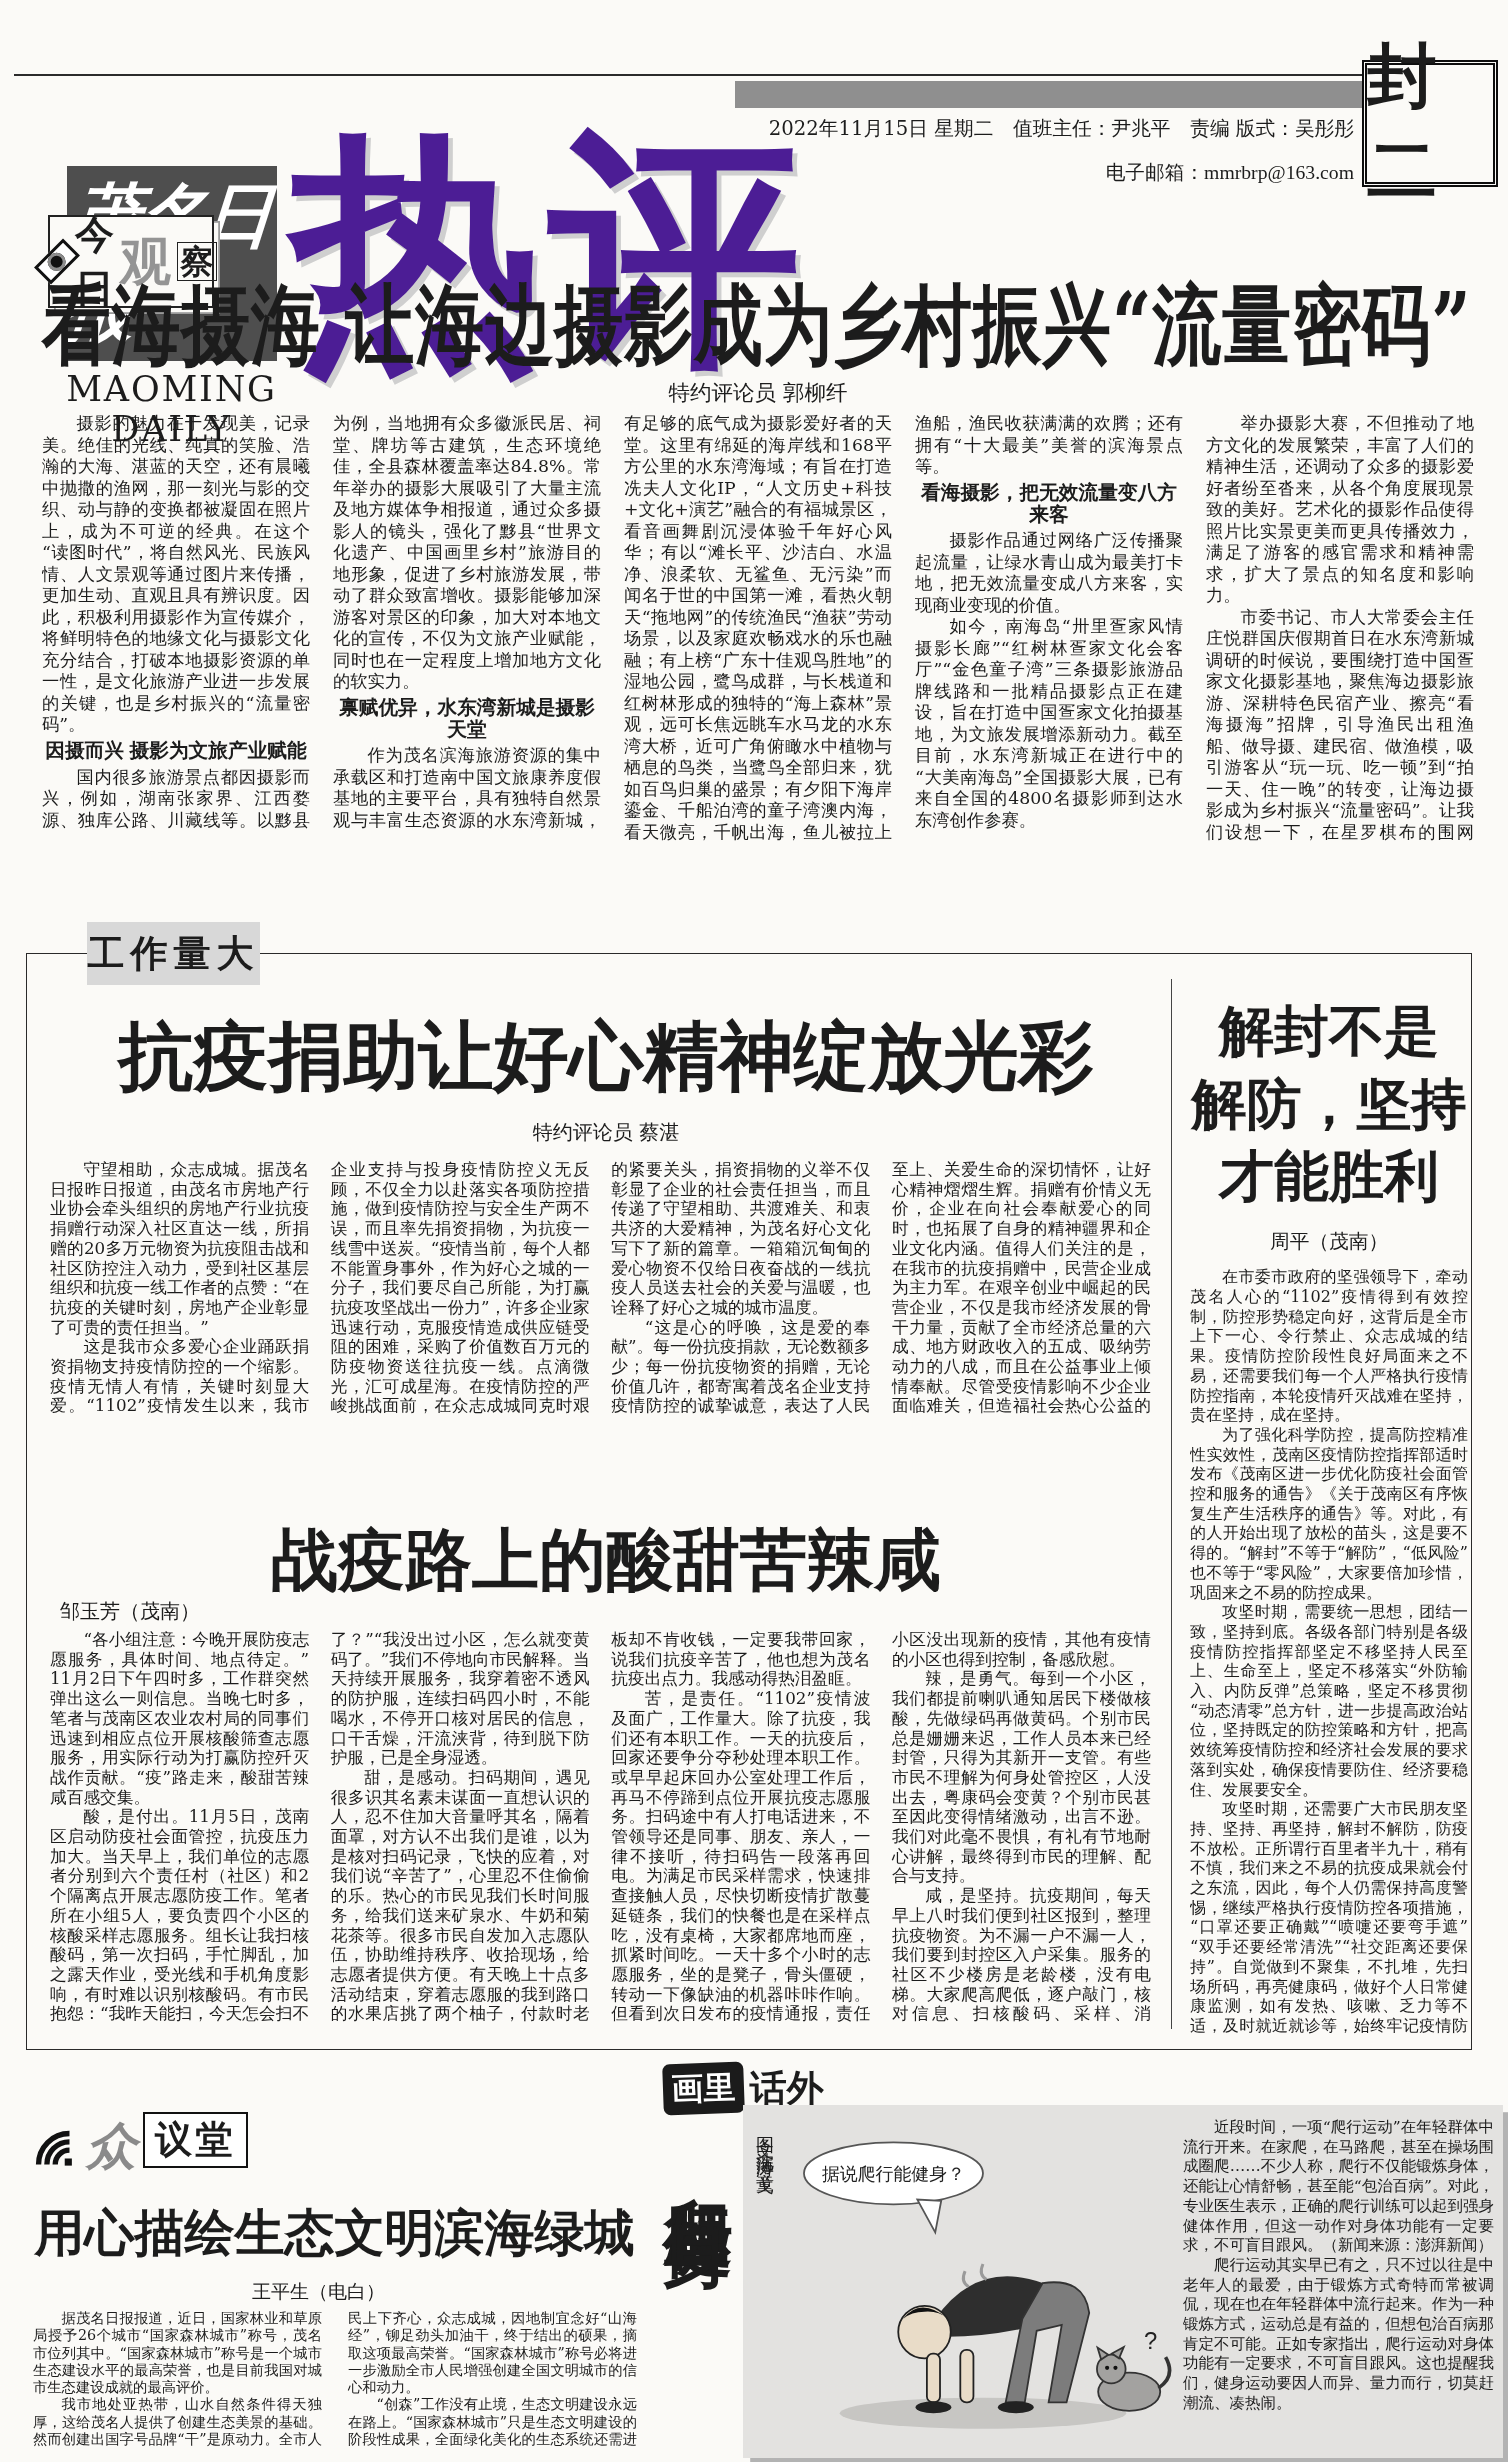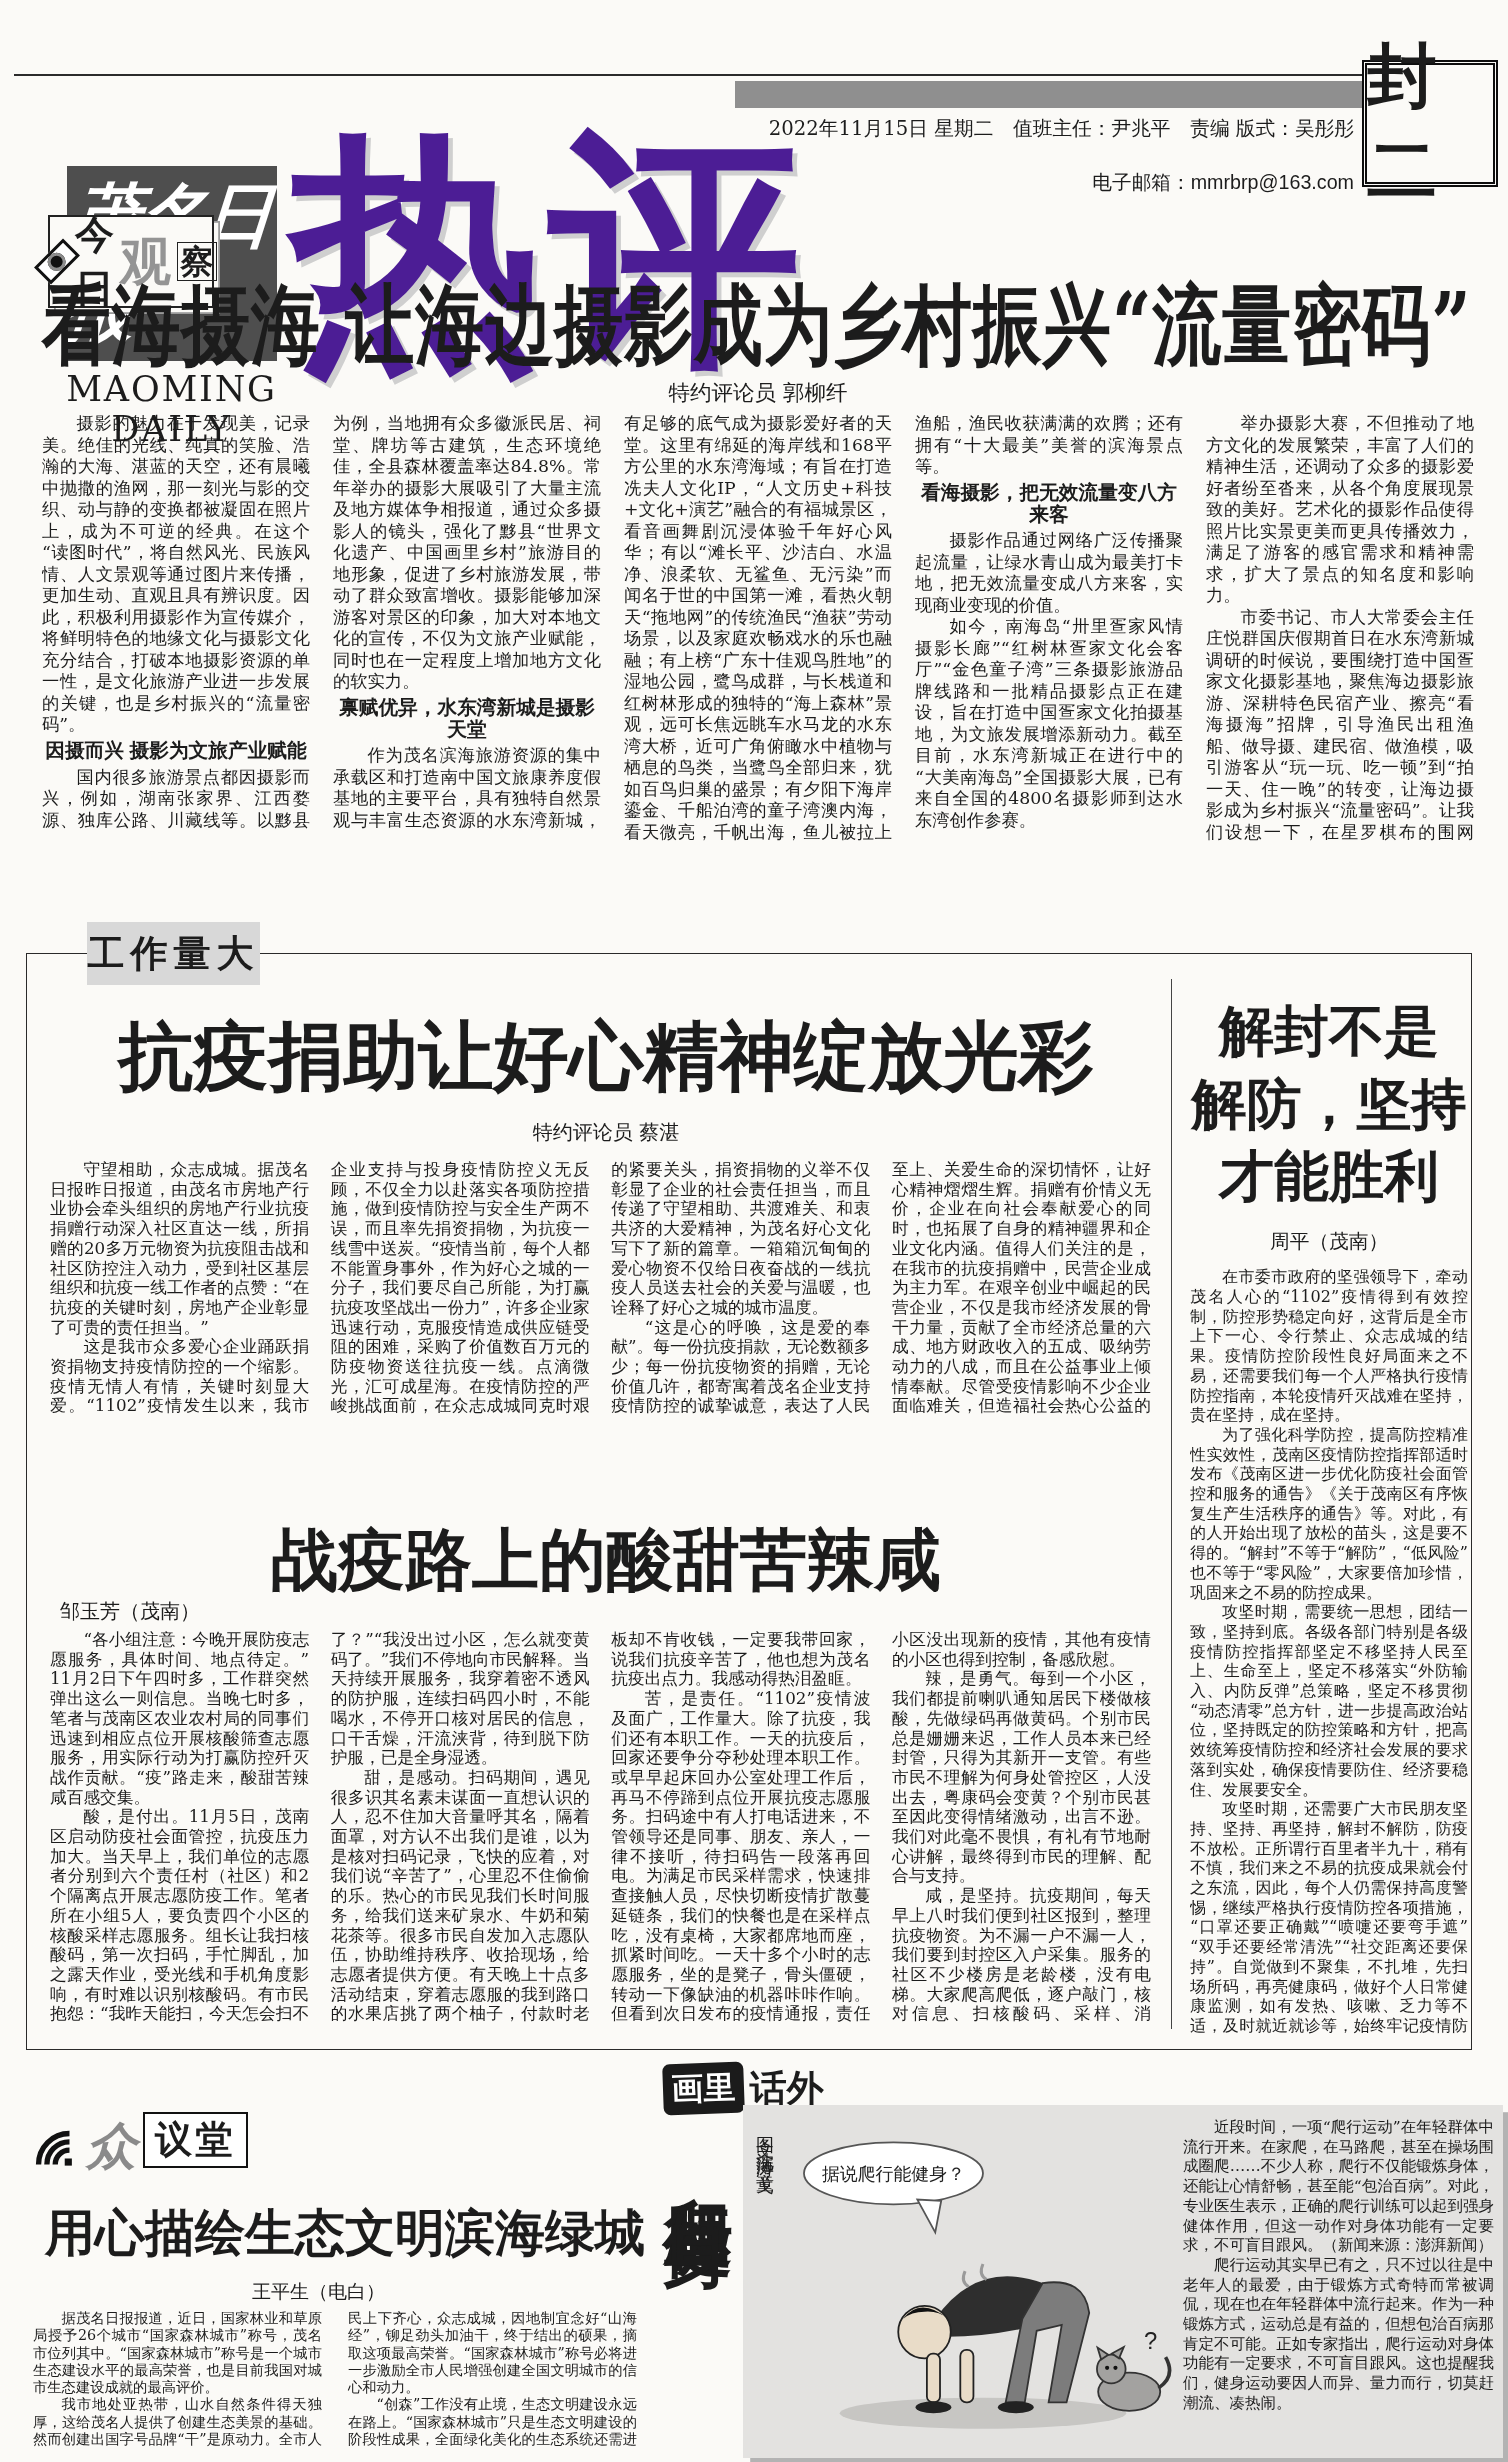--- a/index.html
+++ b/index.html
@@ -6,21 +6,21 @@
   .page{position:relative;width:1508px;height:2462px;background:#fbfaf7;color:#1c1c1c;
         font-family:"DejaVu Serif","Liberation Serif",serif;overflow:hidden;}
   .abs{position:absolute;}
   
   .top-rule{left:14.3px;top:74px;width:1476px;height:2.4px;background:#2b2b2b;}
   .gray-bar{left:735px;top:81px;width:693px;height:27.4px;background:#8f8f8f;}
   .page-label-box{left:1362px;top:60px;width:126px;height:117px;border:5.4px double #0d0d0d;
       display:flex;align-items:center;justify-content:center;background:#fbfaf7;}
   .page-label-box span{font-size:70px;font-weight:bold;letter-spacing:2.4px;}
   .header-meta{left:704px;top:119px;width:650px;text-align:right;font-size:19.7px;line-height:1.0;}
-  .header-meta .l2{margin-top:34px;font-family:Liberation Sans, sans-serif;}
+  .header-meta .l2{margin-top:24px;font-family:Liberation Serif, serif;}
   
   .logo-box{left:67px;top:166px;width:210px;height:195px;background:#4e4e4e;
       display:flex;align-items:center;justify-content:center;}
   .logo-box span{color:#fff;font-size:70px;font-weight:bold;font-style:italic;letter-spacing:-3.6px;
       transform:skewX(-4deg);}
   .logo-en{left:63px;top:369px;width:217px;text-align:center;font-size:35px;letter-spacing:1.8px;}
   .edition-title{left:290px;top:125px;font-size:251px;line-height:1;font-weight:bold;
       font-family:"Liberation Sans",sans-serif;color:#4c1d95;letter-spacing:8.4px;
       text-shadow:4.8px 4.8px 0 #cfcfcf;}
   
@@ -58,21 +58,21 @@
       font-size:16.7px;line-height:19.7px;text-align:justify;overflow:hidden;}
   .sidebar{left:1190px;top:995px;width:278px;height:1041px;overflow:hidden;}
   .sidebar .s-headline{text-align:center;font-size:55px;font-weight:bold;line-height:1.32;margin:0;}
   .sidebar .s-byline{text-align:center;font-size:19.7px;margin:15.5px 0 12px 0;}
   .sidebar .s-body{font-size:16px;line-height:19.7px;text-align:justify;}
   
   .forum-label{left:35px;top:2112px;display:flex;align-items:flex-end;gap:7.2px;}
   .forum-label .zh{font-size:50px;font-weight:bold;font-style:italic;color:#8a8a8a;line-height:.9;}
   .forum-label .boxed{border:2.4px solid #111;padding:1.2px 9.5px;font-size:37px;font-weight:bold;
       letter-spacing:3.6px;background:#fff;}
-  .forum-headline{left:24px;top:2200px;width:621px;text-align:right;font-size:50px;font-weight:bold;}
+  .forum-headline{left:24px;top:2200px;width:621px;text-align:center;font-size:50px;font-weight:bold;}
   .forum-byline{left:8px;top:2279px;width:621px;text-align:center;font-size:19px;}
   .forum-body{left:33px;top:2310px;width:604px;height:148px;column-count:2;column-gap:26px;
       font-size:14.3px;line-height:17.3px;text-align:justify;overflow:hidden;}
   
   .cartoon-label{left:663px;top:2063px;display:flex;align-items:center;gap:6px;}
   .cartoon-label .dark{background:#1b1b1b;color:#fff;font-size:32px;font-weight:bold;
       padding:3.6px 8.4px;border-radius:7.2px;transform:rotate(-2deg);}
   .cartoon-label .lite{font-size:37px;font-weight:bold;}
   .cartoon-vtitle{left:665px;top:2141px;height:317px;writing-mode:vertical-rl;
       font-size:69px;font-weight:bold;letter-spacing:8.4px;line-height:1;}

